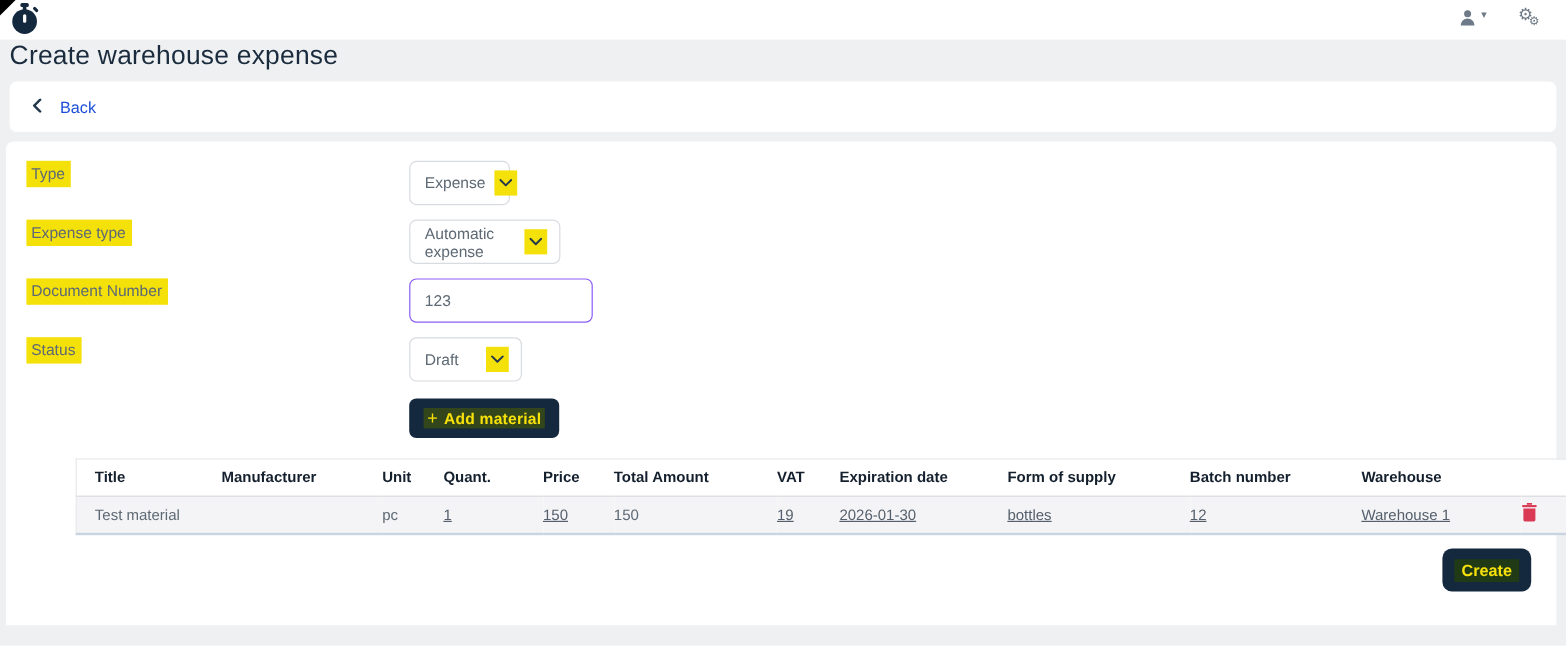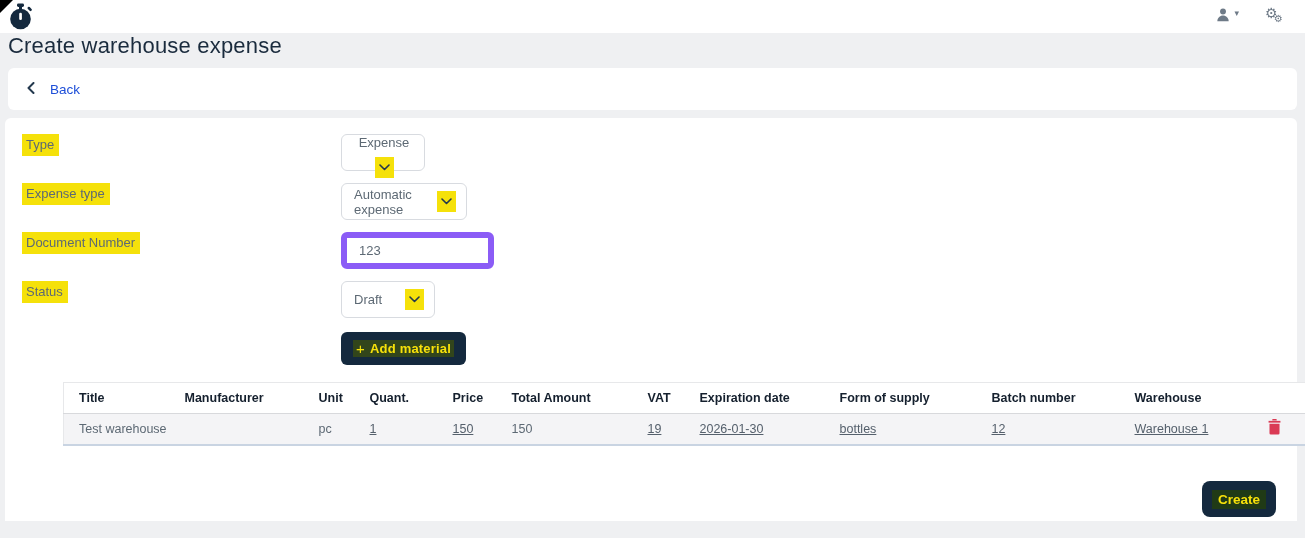--- a/index.html
+++ b/index.html
@@ -50,29 +50,29 @@
   .label-col { width:324px; flex:0 0 324px; padding-left:5px; }
   .hl-label {
     background:#f5e10a; color:#5d6974; font-size:13px;
     padding:3px 5px 4px 4px; display:inline-block;
   }
   .ctrl {
     height:37px; border:1px solid #d8dbe0; border-radius:6px;
     background:#fff; display:inline-flex; align-items:center;
     padding:0 10px 0 12px; font-size:13px; color:#5d6974; cursor:pointer;
   }
-  .ctrl.sel-type { width:84px; gap:7px;flex-direction:column; }
+  .ctrl.sel-type { width:84px; gap:7px; }
   .ctrl.sel-expense-type { width:126px; }
   .ctrl.sel-status { width:94px; justify-content:space-between; }
   .chev-box {
     background:#f5e10a; width:19px; height:21px;
     display:inline-flex; align-items:center; justify-content:center; flex:0 0 auto;
   }
   input.txt {
-    width:153px; height:37px; border:6px solid #8b5cf6; border-radius:6px;
+    width:153px; height:37px; border:1px solid #8b5cf6; border-radius:6px;
     padding:0 12px; font-size:13px; color:#5d6974;
     font-family:"Liberation Sans",sans-serif; outline:none;
   }
   .add-material-row { margin-left:324px; margin-top:14px; }
   .btn-dark {
     background:#14293e; border:none; border-radius:6px; cursor:pointer;
     display:inline-flex; align-items:center; justify-content:center;
   }
   .btn-add { height:33px; padding:0 12px; }
   .btn-hl {
@@ -92,21 +92,21 @@
     font-weight:bold; height:31px; padding:0; border-bottom:1px solid #d8d9dc;
   }
   table.materials td {
     background:#f4f4f6; font-size:12.5px; color:#5d6974; height:31px; padding:0;
   }
   table.materials th:first-child, table.materials td:first-child { padding-left:15px; }
   .cell-link { text-decoration:underline; color:#55606c; cursor:pointer; }
   .trash-btn { background:none; border:none; cursor:pointer; padding:0; display:inline-flex; }
   
   .btn-create {
-    position:absolute; right:29px; top:481px;
+    position:absolute; right:29px; top:457px;
     height:36px; padding:0 10px; border-radius:8px;
   }
   .btn-hl-create { background:#203a16; color:#f7e10a; font-weight:bold; font-size:13.5px; padding:2px 6px; }
 </style>
 </head>
 <body>
 
 <div class="corner-fold"></div>
 
 <div class="topbar">
@@ -240,21 +240,21 @@
           <th>VAT</th>
           <th>Expiration date</th>
           <th>Form of supply</th>
           <th>Batch number</th>
           <th>Warehouse</th>
           <th></th>
         </tr>
       </thead>
       <tbody>
         <tr>
-          <td>Test warehouse</td>
+          <td>Test material</td>
           <td></td>
           <td>pc</td>
           <td><span class="cell-link">1</span></td>
           <td><span class="cell-link">150</span></td>
           <td>150</td>
           <td><span class="cell-link">19</span></td>
           <td><span class="cell-link">2026-01-30</span></td>
           <td><span class="cell-link">bottles</span></td>
           <td><span class="cell-link">12</span></td>
           <td><span class="cell-link">Warehouse 1</span></td>

